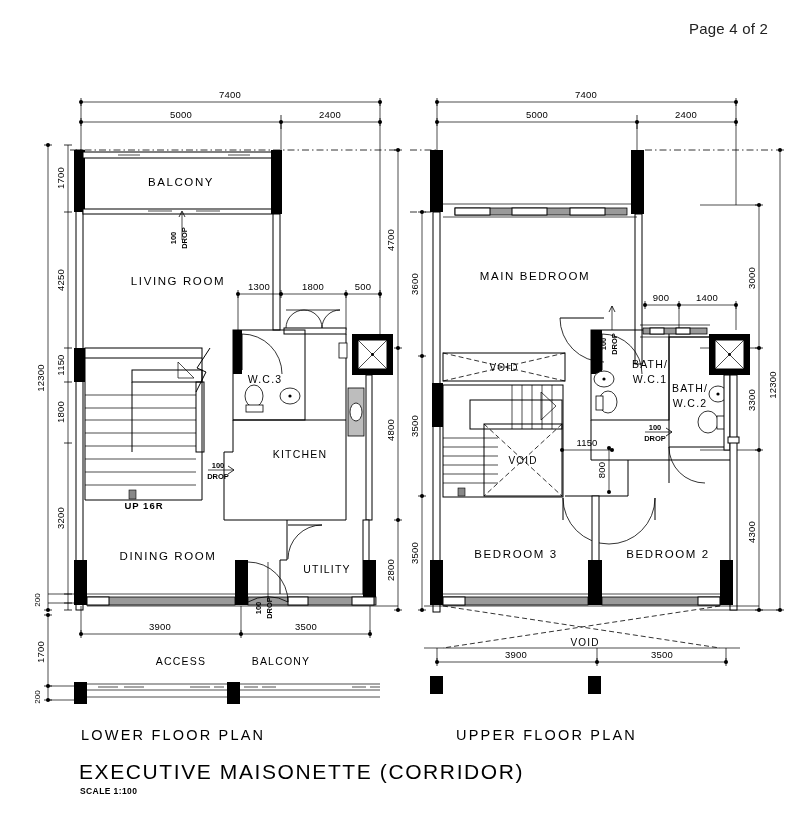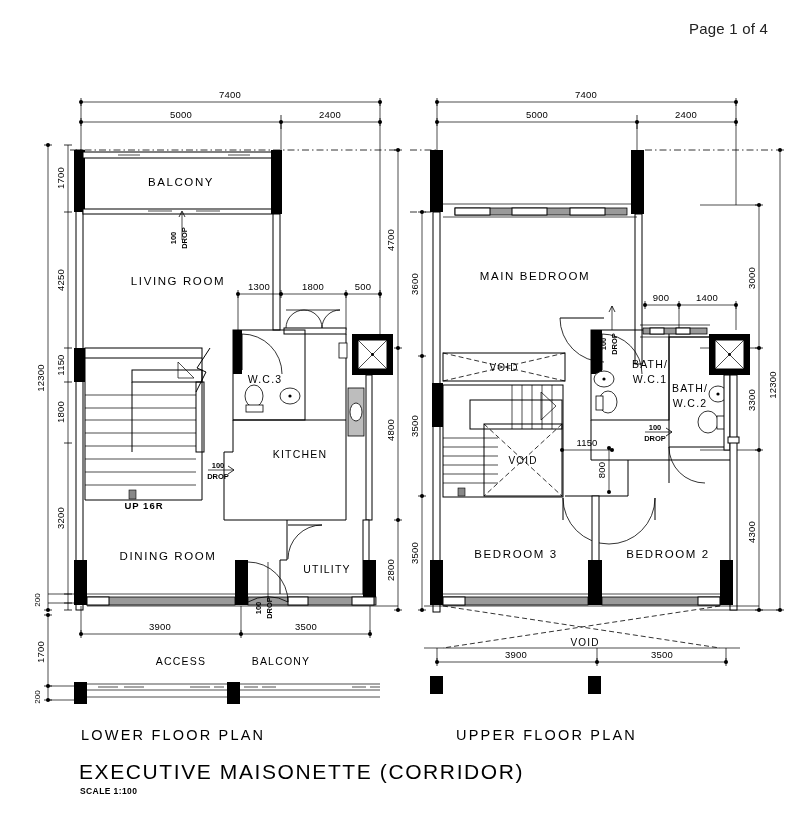--- a/index.html
+++ b/index.html
@@ -45,21 +45,21 @@
   .swing{ fill:none; stroke:#000; stroke-width:0.8; }
   .fixture{ fill:#ffffff; stroke:#000; stroke-width:0.8; }
   .hatchbox{ fill:#bdbdbd; stroke:#000; stroke-width:0.8; }
   .tick{ stroke:#000; stroke-width:0.8; }
 </style>
 </head>
 <body>
 
 <div id="page">
 
-  <div class="page-header">Page 1 of 4</div>
+  <div class="page-header">Page 4 of 2</div>
 
   <svg id="plan" viewBox="0 0 800 817">
 
     <g>
 
       <g>
         <line class="dimline" x1="81" y1="102" x2="380" y2="102"></line>
         <line class="tick" x1="81" y1="98" x2="81" y2="106"></line>
         <line class="tick" x1="380" y1="98" x2="380" y2="106"></line>
         <circle cx="81" cy="102" r="2"></circle>

